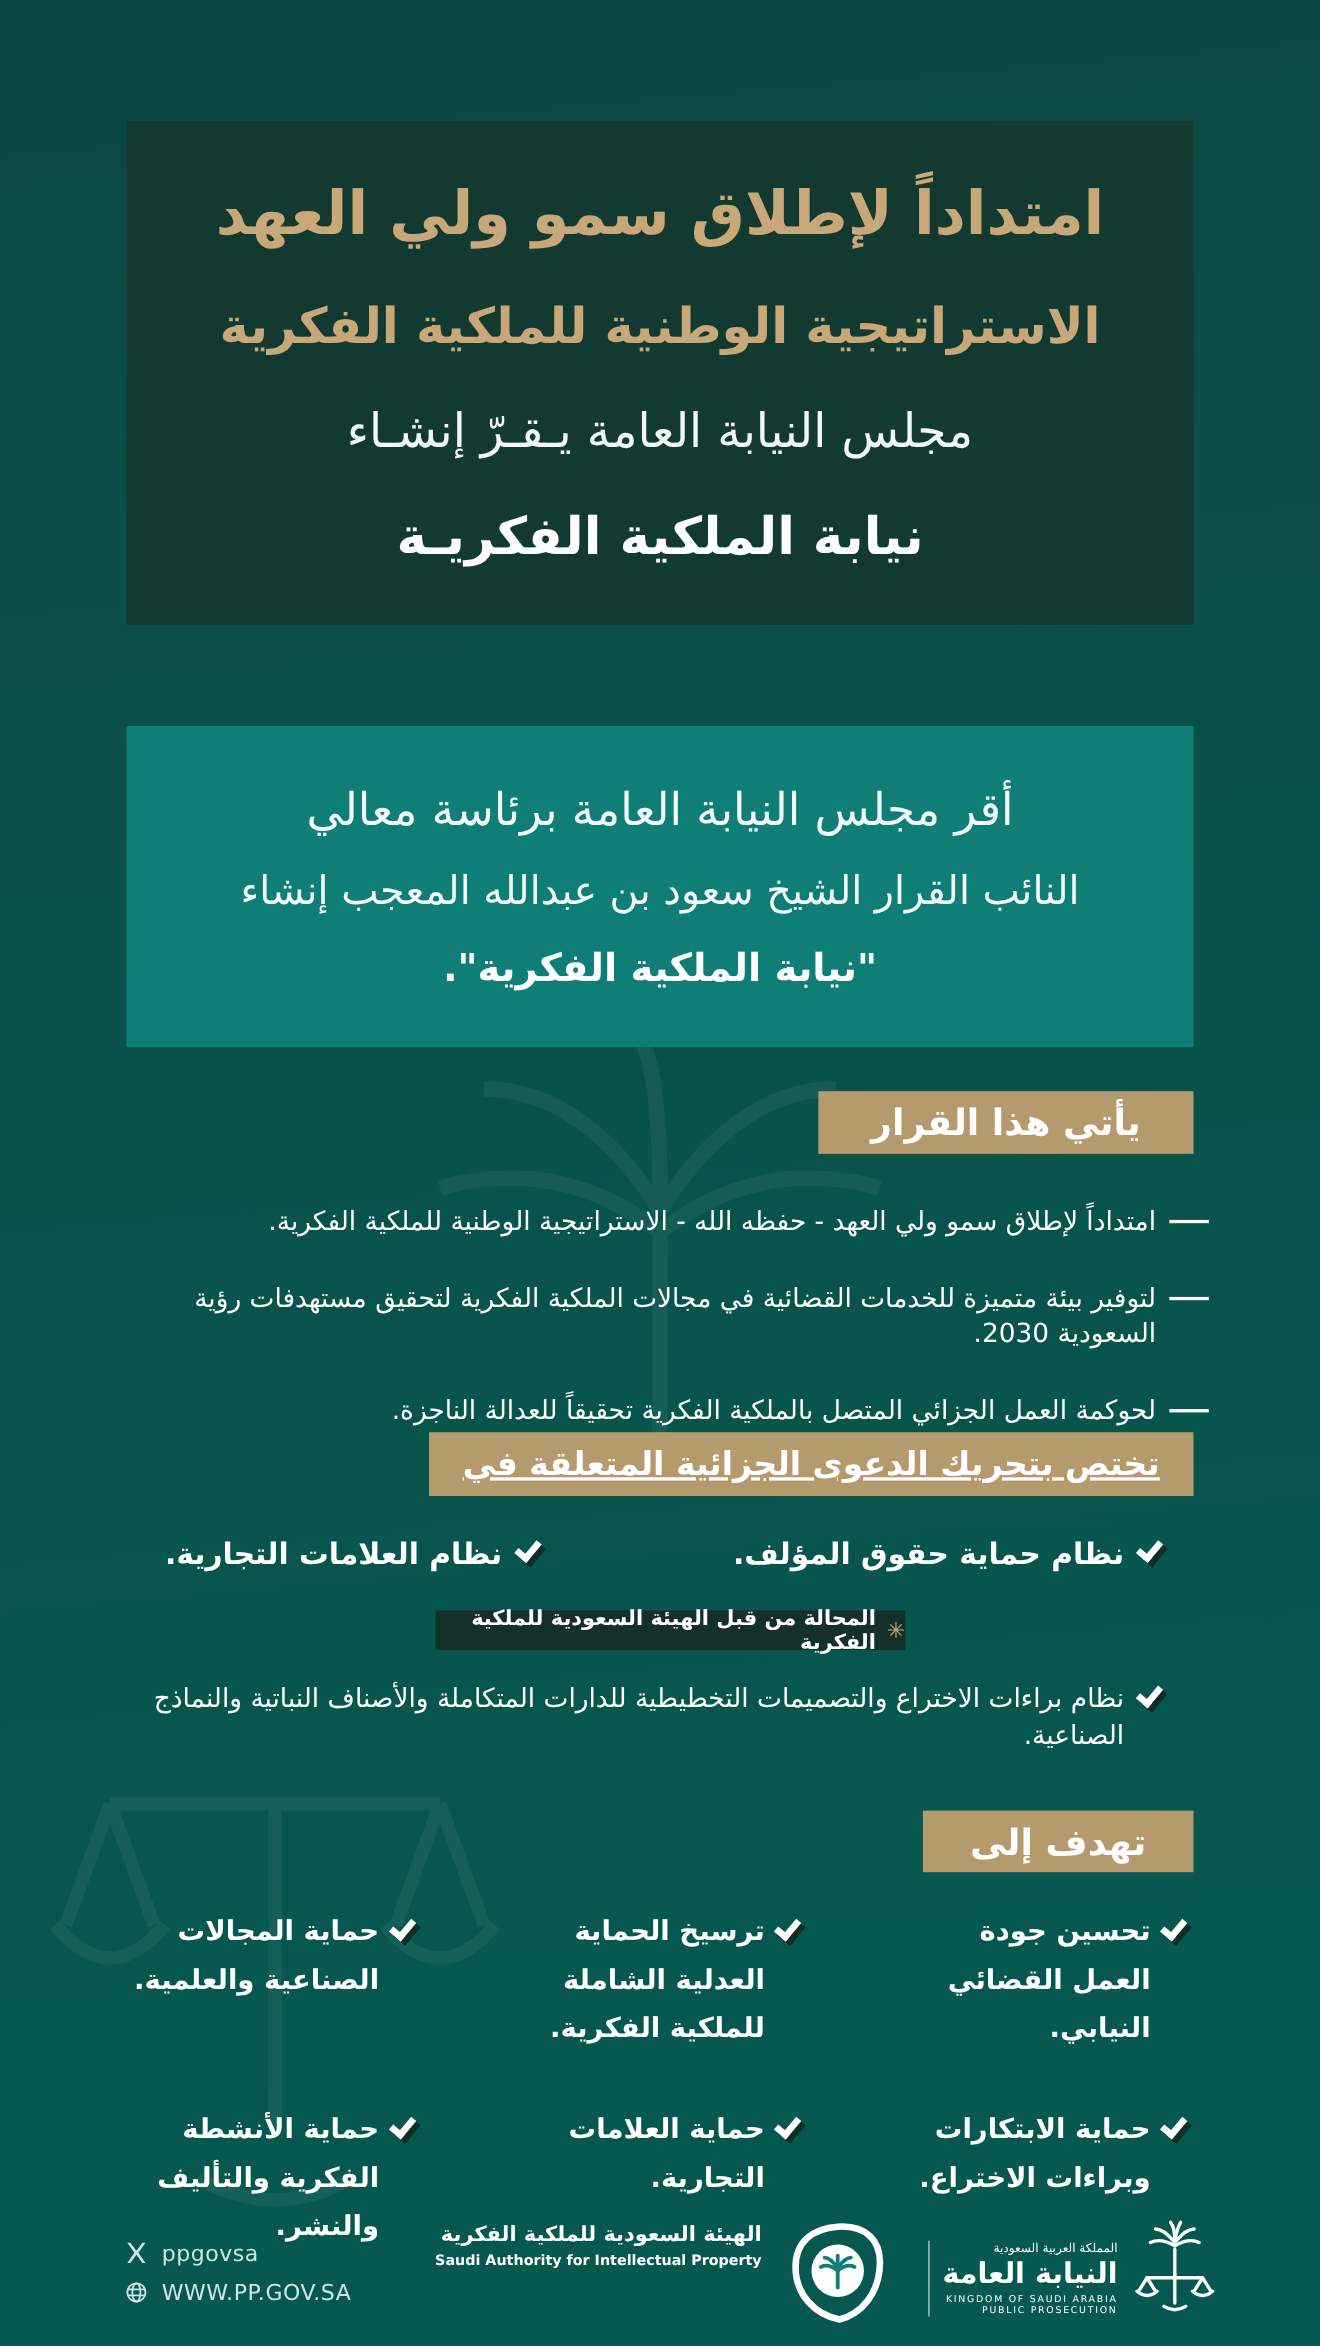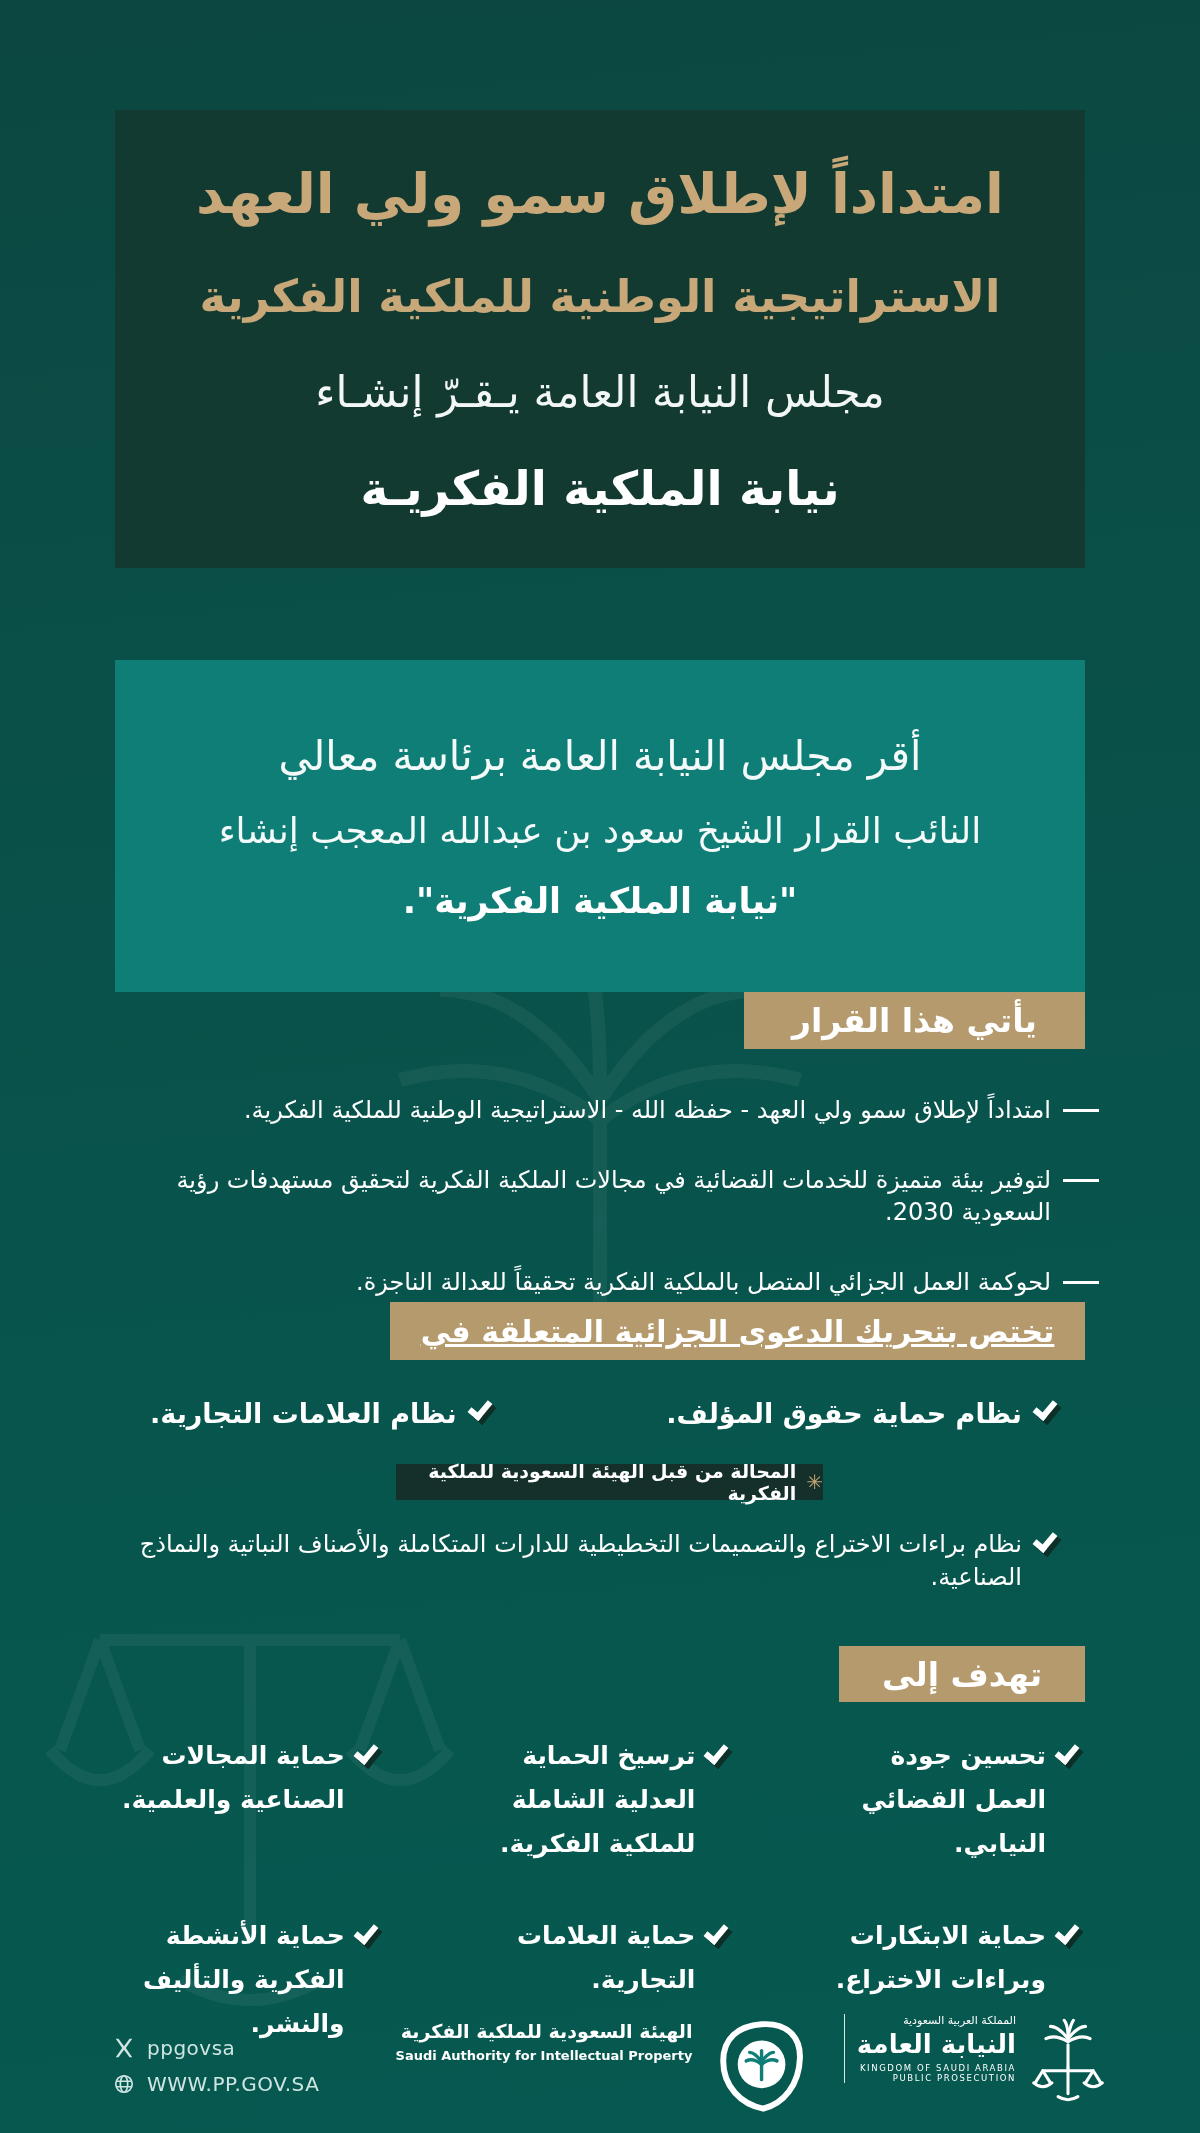--- a/index.html
+++ b/index.html
@@ -20,21 +20,21 @@
     background:#123a31; display:flex; flex-direction:column; align-items:center;
     justify-content:center; text-align:center; padding:20px 30px; gap:44px;
   }
   .hero-l1{ color:#c8a878; font-size:55px; font-weight:700; }
   .hero-l2{ color:#c8a878; font-size:45px; font-weight:700; }
   .hero-l3{ color:#f2f7f6; font-size:43px; font-weight:400; letter-spacing:1px; }
   .hero-l4{ color:#ffffff; font-size:47px; font-weight:700; }
 
   
   .announce{
-    position:absolute; left:115px; top:660px; width:970px; height:332px;
+    position:absolute; left:115px; top:660px; width:970px; height:292px;
     background:#0f7e77; display:flex; flex-direction:column; align-items:center;
     justify-content:center; padding:20px 40px; gap:30px;
   }
   .ann-l1{ color:#f4faf9; font-size:41px; font-weight:400; }
   .ann-l2{ color:#f4faf9; font-size:36px; font-weight:400; }
   .ann-l3{ color:#ffffff; font-size:35px; font-weight:700; }
 
   
   .badge{
     position:absolute; background:#b59a6e; color:#fff; font-weight:700;
@@ -89,21 +89,21 @@
 
   
   .footer{ position:absolute; left:0; right:0; top:2012px; height:110px; direction:ltr; }
   .social{ position:absolute; left:113px; top:24px; color:#cfe5e2; }
   .social-row{ display:flex; align-items:center; gap:12px; margin-bottom:12px; }
   .social-row .txt{ font-size:20px; letter-spacing:.5px; }
   .saip{ position:absolute; left:50%; transform:translateX(-50%); top:8px; display:flex; align-items:flex-start; gap:26px; }
   .saip-text{ text-align:right; color:#fff; }
   .saip-ar{ font-size:19px; font-weight:700; margin-bottom:6px; }
   .saip-en{ font-size:13px; font-weight:700; }
-  .pp{ position:absolute; right:90px; top:2px; display:flex; align-items:flex-start; gap:10px; }
+  .pp{ position:absolute; right:90px; top:2px; display:flex; align-items:flex-end; gap:10px; }
   .pp-text{ text-align:right; color:#fff; direction:rtl; border-left:1px solid rgba(255,255,255,.85); padding-left:12px; }
   .pp-ar-small{ font-size:11px; margin-bottom:2px; }
   .pp-ar-big{ font-size:26px; font-weight:700; margin-bottom:4px; }
   .pp-en{ font-size:8.5px; letter-spacing:1.6px; direction:ltr; text-align:right; }
 </style>
 </head>
 <body>
 
 <div class="poster">
 

